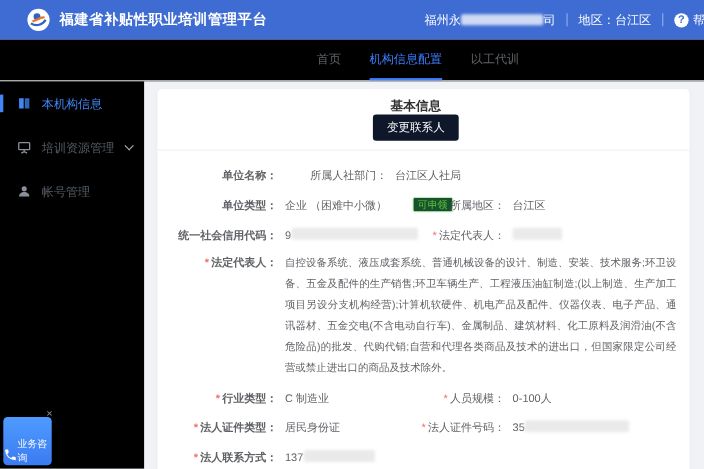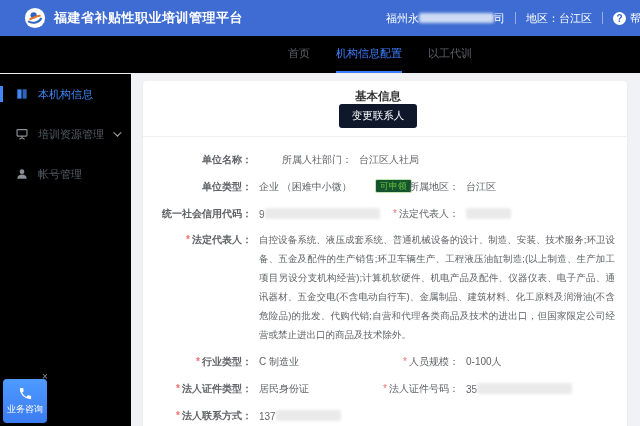--- a/index.html
+++ b/index.html
@@ -66,21 +66,21 @@
   
   .rd { display:inline-block; height:11px; border-radius:2px; background:#eaeaea;
     filter:blur(1.5px); vertical-align:-1px; }
   .rd.hdr { background:rgba(255,255,255,.75); height:10px; }
   .w45{width:45px} .w48{width:48px} .w65{width:65px} .w75{width:75px} .w95{width:95px}
   .w110{width:110px} .w115{width:115px}
 
   
   .float-widget { position:absolute; left:3px; bottom:3px; width:44px; height:44px;
     background:linear-gradient(180deg,#4e9bff,#3b7bf2); border-radius:4px; color:#fff;
-    display:flex; flex-direction:column; align-items:center; justify-content:center; cursor:pointer; }
+    display:flex; flex-direction:row; align-items:flex-end; justify-content:center; cursor:pointer; }
   .float-widget .picon { width:15px; height:15px; margin-bottom:2px; }
   .float-label { font-size:9px; }
   .float-close { position:absolute; left:42px; bottom:44px; font-size:10px; color:#8a9099;
     cursor:pointer; line-height:10px; }
 </style>
 </head>
 <body>
 
 <header>
   <svg class="logo" viewBox="0 0 24 24">

